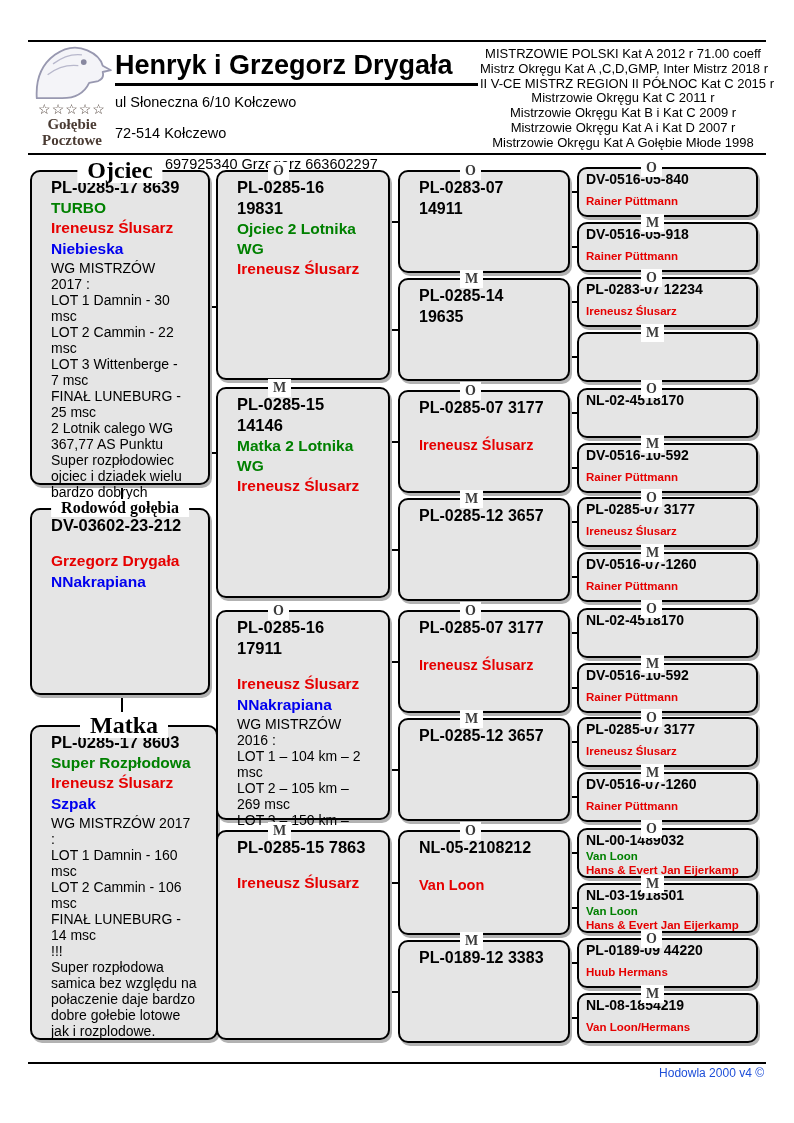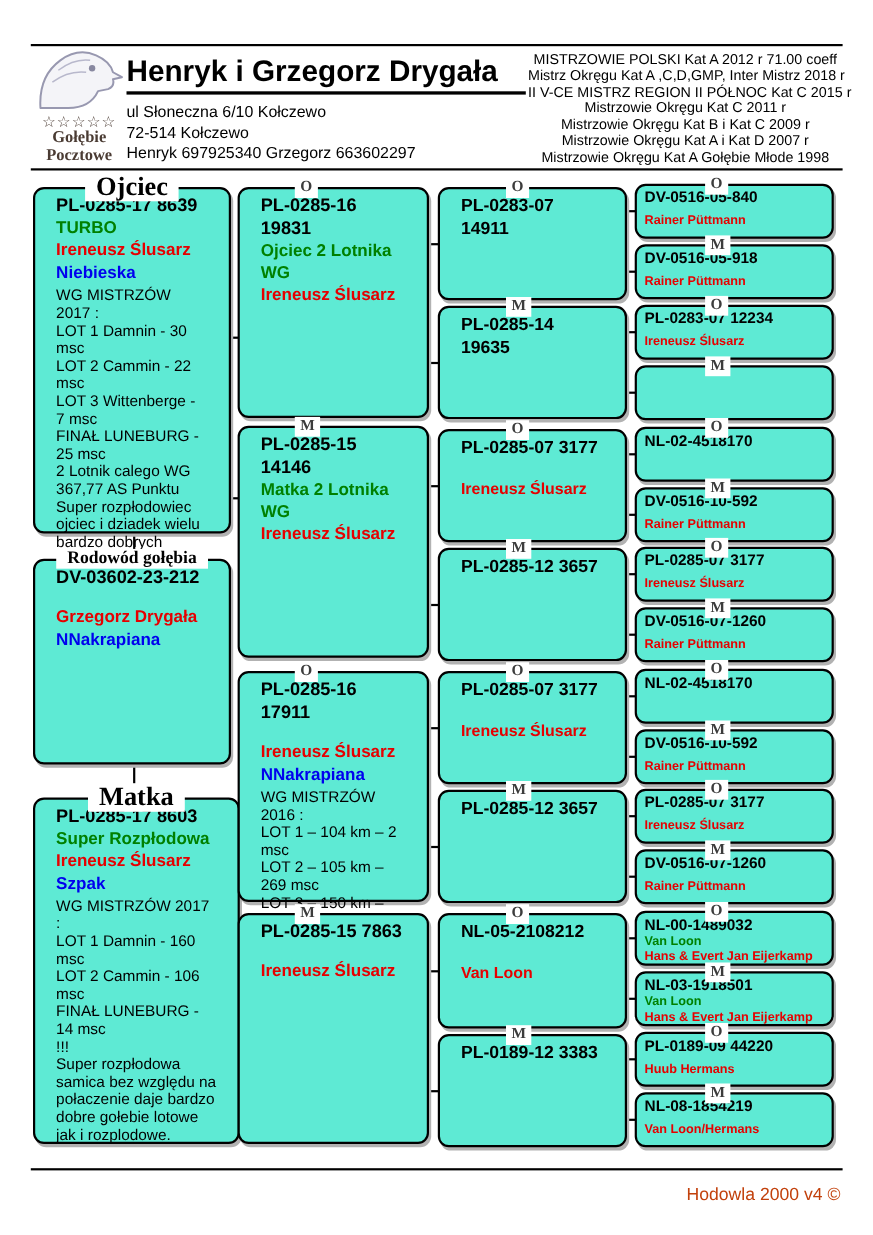--- a/index.html
+++ b/index.html
@@ -8,27 +8,27 @@
   .page { position:relative; width:794px; height:1123px; background:#fff; overflow:hidden; }
 
   .rule { position:absolute; left:28px; width:738px; height:2px; background:#000; }
 
   
   .logo { position:absolute; left:28px; top:44px; width:88px; text-align:center; }
   .logo .stars { font-size:14px; letter-spacing:1px; color:#4a3b33; line-height:14px; margin-top:-2px; }
   .logo .logo-t { font-family:"Liberation Serif", serif; font-weight:bold; font-size:15px; line-height:16px; color:#4a3b33; }
   .title-wrap { position:absolute; left:115px; top:50px; width:363px; }
   .title-wrap h1 { font-size:27px; font-weight:bold; line-height:30px; border-bottom:3px solid #000; padding-bottom:3px; white-space:nowrap; }
-  .addr { font-size:14.5px; line-height:19px; }
+  .addr { font-size:14.5px; line-height:19px;margin-top:12px; }
   .addr:first-of-type { margin-top:7px; }
   .achievements { position:absolute; left:480px; top:45px; width:286px; height:106px; text-align:center; padding-top:2px; }
   .ach-line { font-size:13px; line-height:14.8px; white-space:nowrap; }
 
   
-  .pbox { position:absolute; background:#5eead4; border:2px solid #000; border-radius:10px; box-shadow:2px 3px 0 #b2b2b2; }
+  .pbox { position:absolute; background:#e5e5e5; border:2px solid #000; border-radius:10px; box-shadow:2px 3px 0 #b2b2b2; }
   .pbox .content { padding:5px 19px; }
   .box-label { position:absolute; top:-10px; background:#fff; padding:0 5px; font-family:"Liberation Serif", serif; font-weight:bold; font-size:14px; line-height:18px; color:#3c3c3c; }
   .c2 .box-label { left:50px; }
   .c3 .box-label { left:60px; }
   .c4 .box-label { left:62px; }
   .box-title { position:absolute; left:50%; transform:translateX(-50%); background:#fff; padding:0 10px; font-family:"Liberation Serif", serif; font-weight:bold; color:#000; white-space:nowrap; }
   .title-large { font-size:24px; line-height:26px; top:-15px; }
   .title-small { font-size:16px; line-height:18px; top:-11px; }
 
   .ln-ring  { font-weight:bold; font-size:16.5px; line-height:21px; color:#000; }
@@ -43,21 +43,21 @@
   .c3 .ln-blank{ height:17px; }
 
   .c4 .content { padding:2px 7px; }
   .c4 .ln-ring { font-size:14px; line-height:17px; }
   .c4 .ln-red, .c4 .ln-green { font-size:11.5px; line-height:14px; }
   .c4 .ln-blank{ height:6px; }
 
   .hstub { position:absolute; height:2px; background:#000; }
   .vstub { position:absolute; width:2px; background:#000; }
 
-  .footer { position:absolute; right:30px; top:1066px; font-size:16px; color:#c2410c;margin-top:12px; }
+  .footer { position:absolute; right:30px; top:1066px; font-size:12px; color:#1d4ed8; }
 </style>
 </head>
 <body>
 
 <div class="page">
 
   <div class="rule" style="top:40px"></div>
 
   <div class="logo">
     <svg viewBox="0 0 90 62" width="82" height="56">

